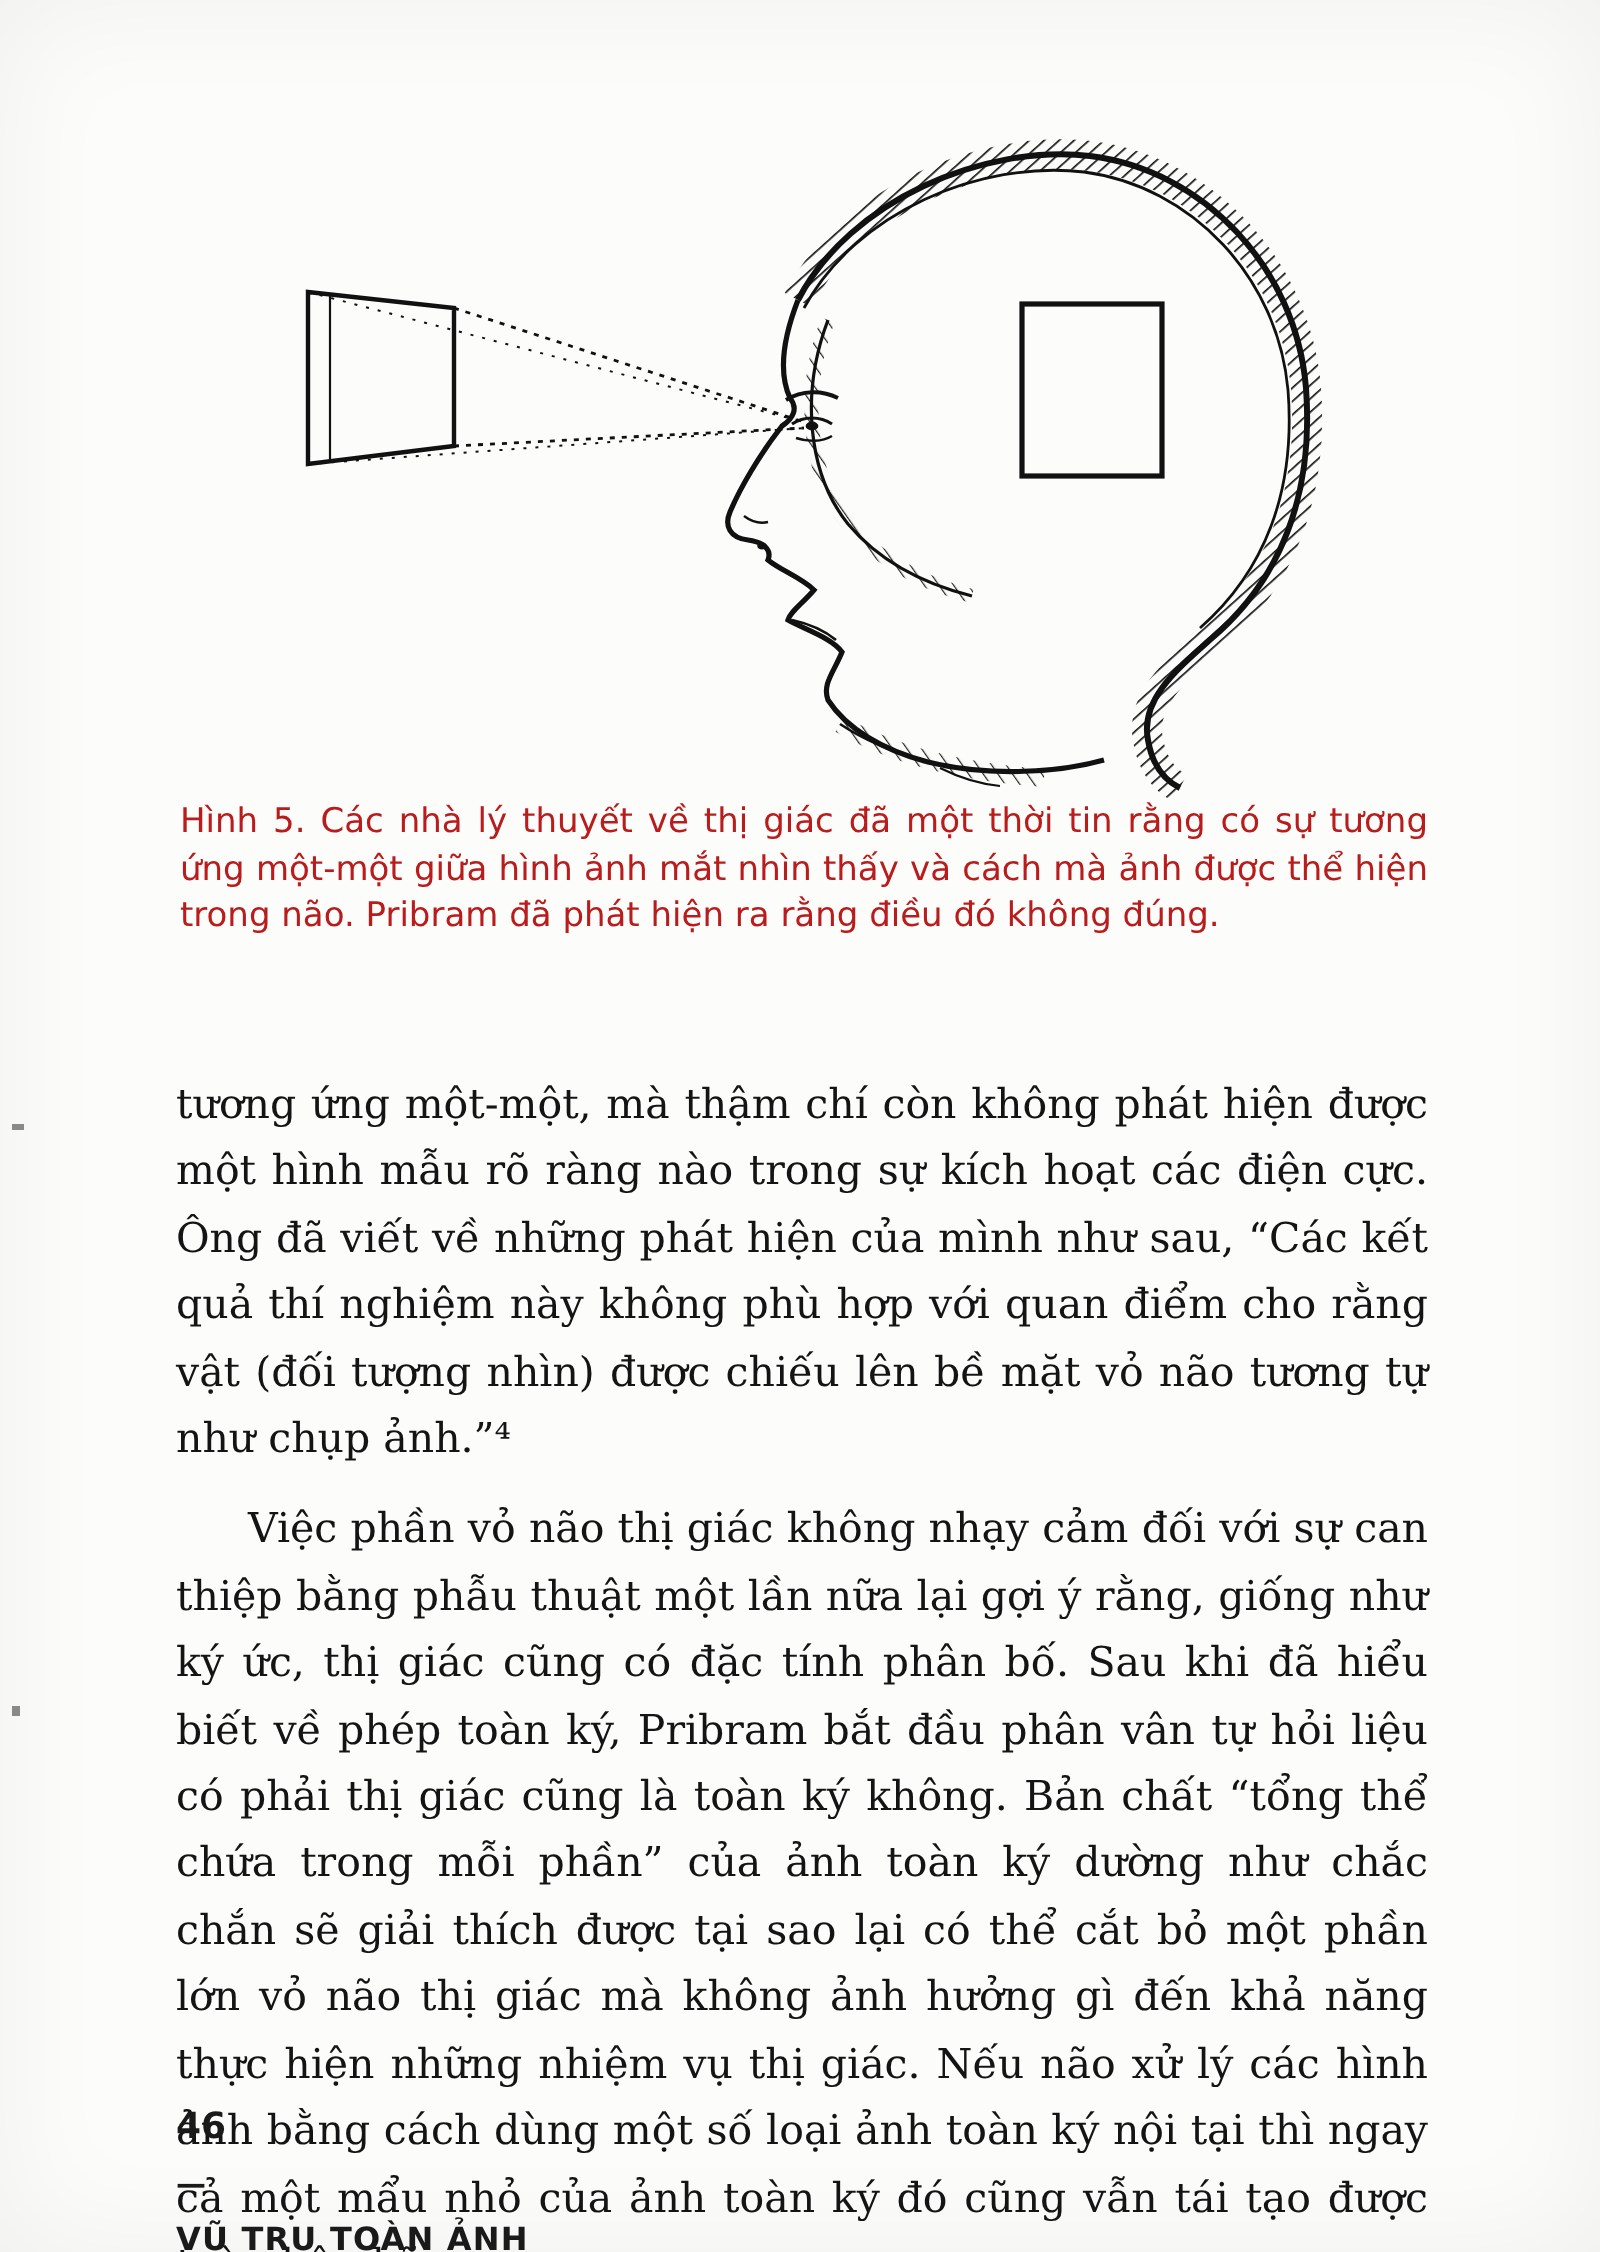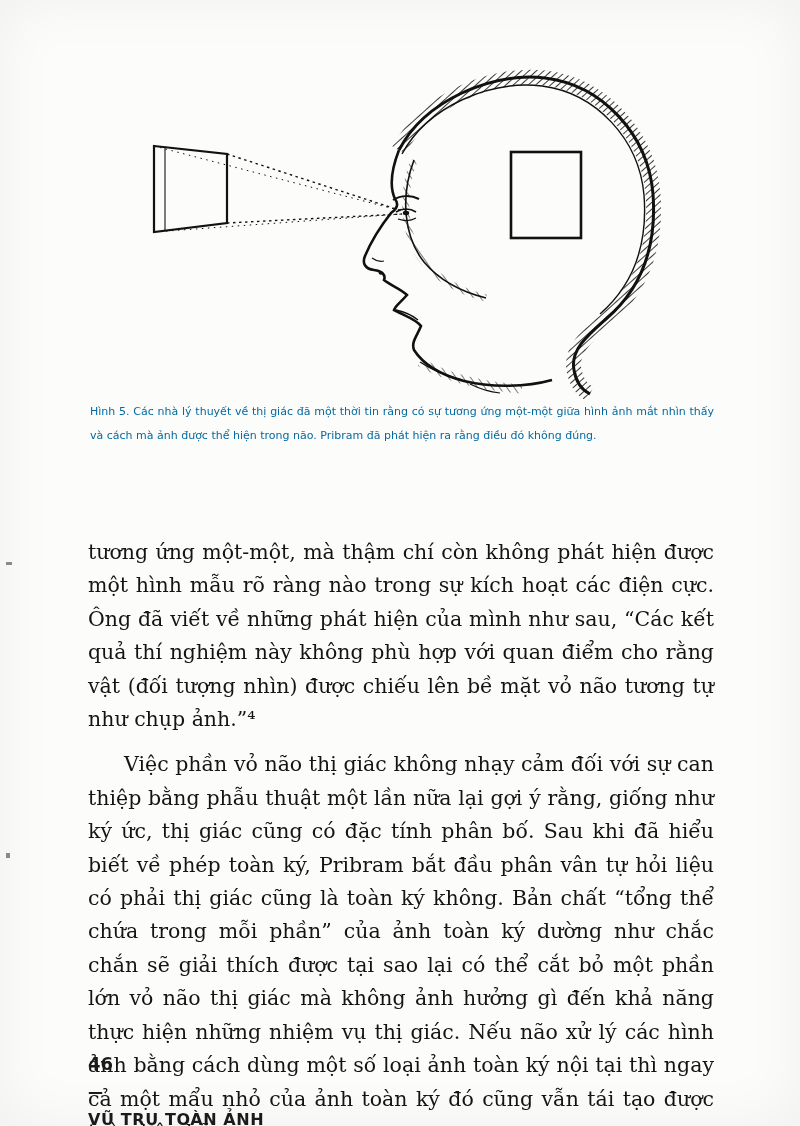--- a/index.html
+++ b/index.html
@@ -18,22 +18,22 @@
   .figure-wrap{
     position:absolute;
     top:62px;left:0;
     width:800px;height:340px;
   }
   .figure-wrap svg{display:block;}
   .caption{
     position:absolute;
     top:400px;left:90px;width:624px;
     font-family:"DejaVu Sans", sans-serif;
-    font-size:11px;line-height:23.5px;
-    color:#0369a1;
+    font-size:17px;line-height:23.5px;
+    color:#b91c1c;
     text-align:justify;
   }
   .bodytext{
     position:absolute;
     top:536px;left:88px;width:626px;
     font-family:"DejaVu Serif", serif;
     font-size:20.5px;line-height:33.4px;
     color:#141414;
     text-align:justify;
   }

